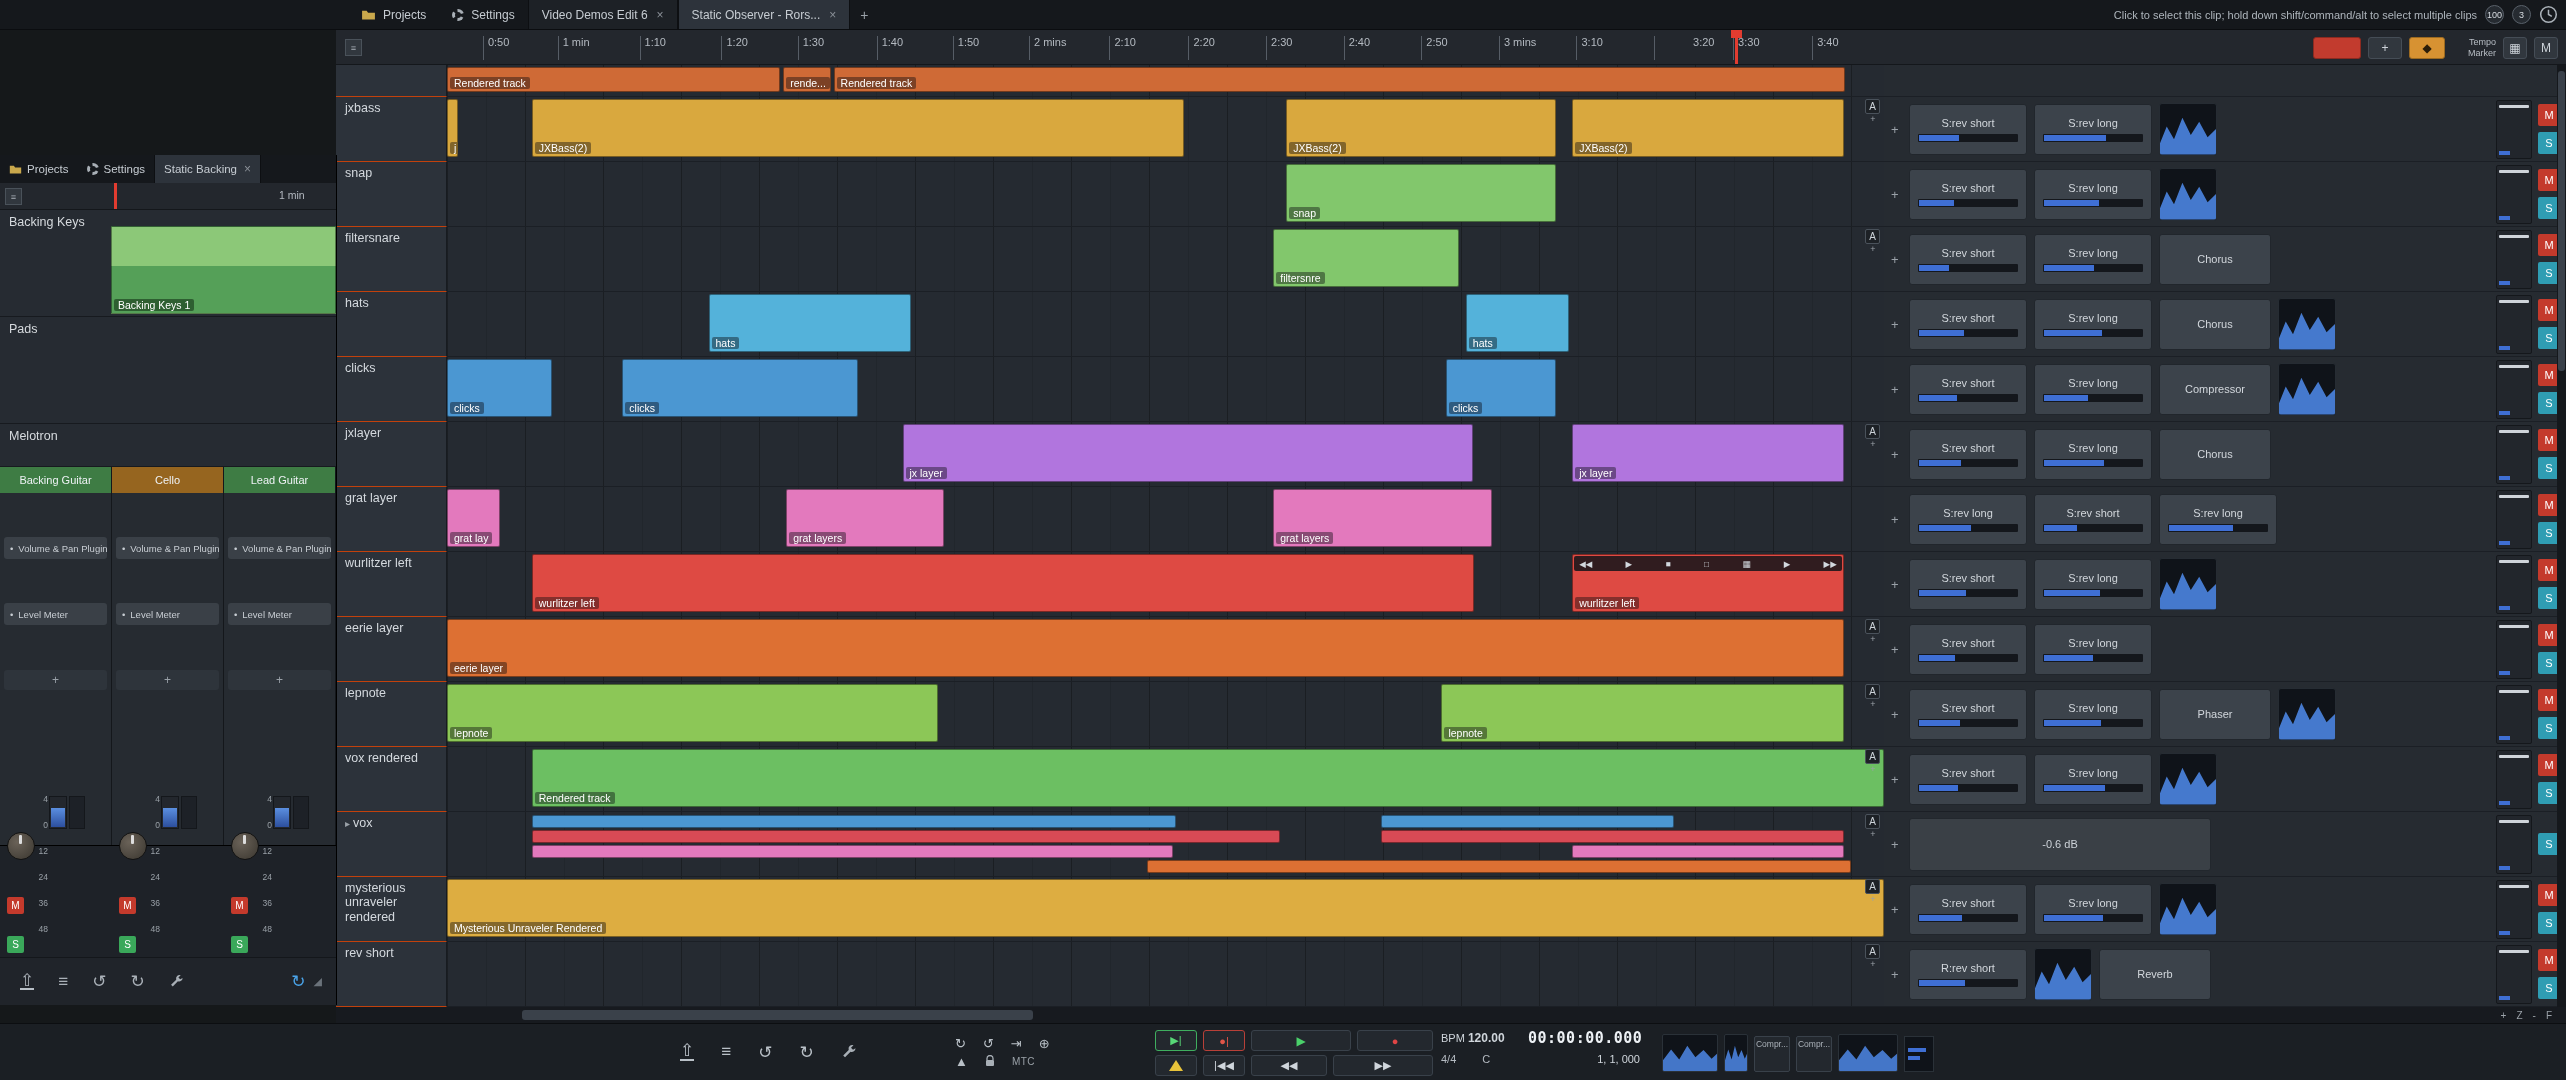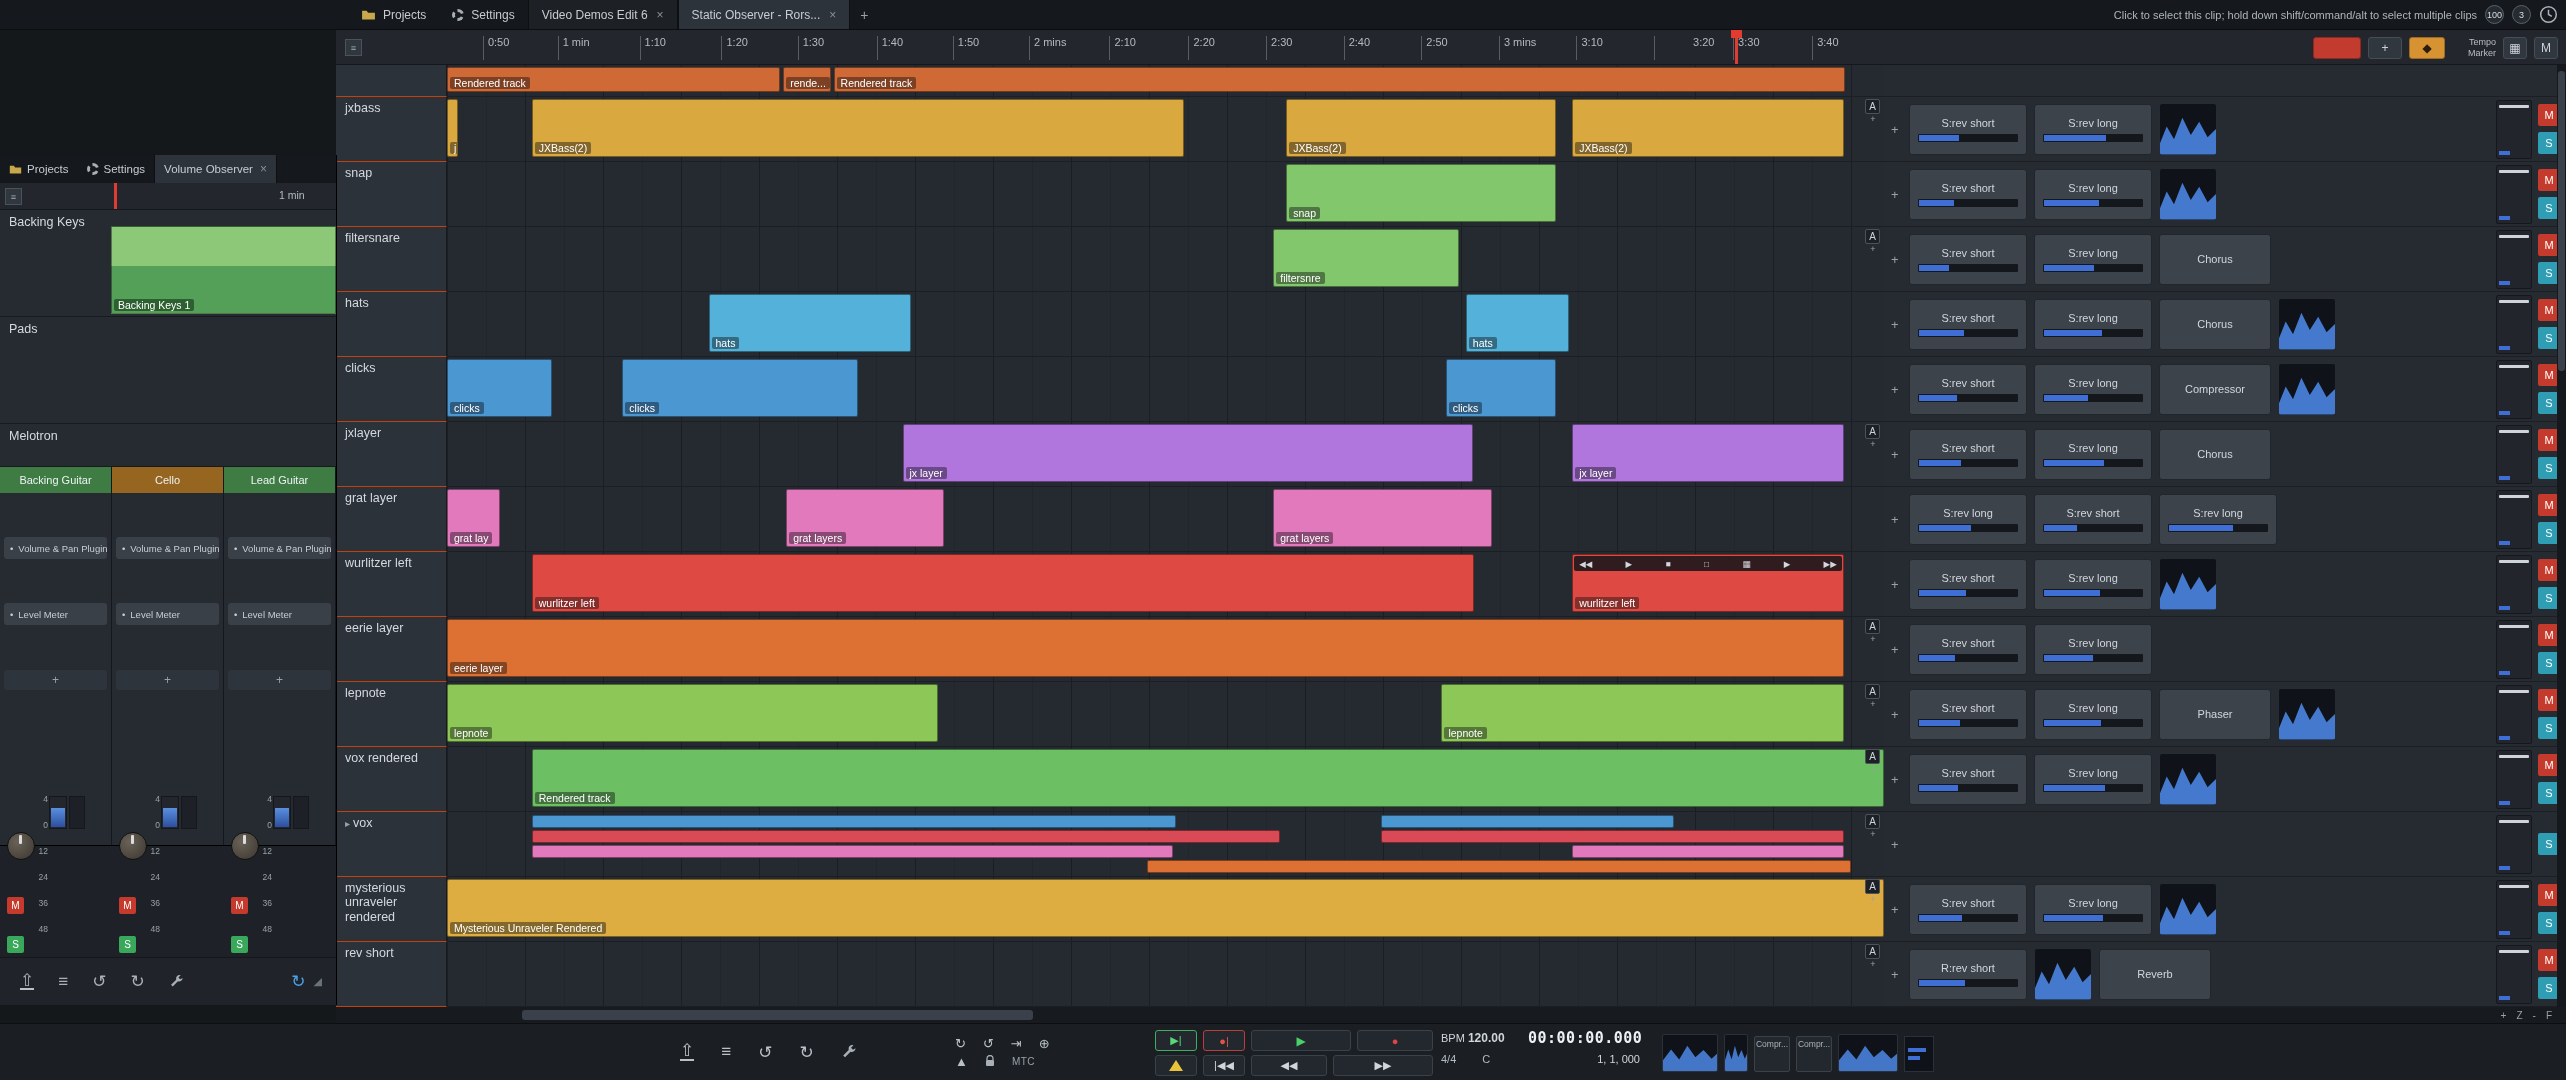--- a/index.html
+++ b/index.html
@@ -715,20 +715,23 @@
           <div class="clip" style="left: 5.9%; width: 44.6%; background: rgb(227, 121, 189); top: 33px; bottom: auto; height: 13px;"></div>
           <div class="clip" style="left: 78.3%; width: 18.9%; background: rgb(227, 121, 189); top: 33px; bottom: auto; height: 13px;"></div>
           <div class="clip" style="left: 48.7%; width: 49%; background: rgb(221, 112, 51); top: 48px; bottom: auto; height: 13px;"></div>
           <div class="abadge-wrap">
             <div class="abadge">A</div>
             <div class="abplus">+</div>
           </div>
         </div>
         <div class="track-rack">
           <span class="rk-plus">+</span>
+          <div class="rk-gain">
+            <span>-0.6 dB</span>
+          </div>
           <div class="rk-spacer"></div>
           <div class="rk-fader"></div>
           <div class="rk-ms">
             <div class="rk-s">S</div>
           </div>
         </div>
       </div>
       <div class="trow">
         <div class="tname"><span>mysterious unraveler rendered</span></div>
         <div class="tlane">
@@ -820,21 +823,21 @@
               <path d="M1 2h5l1.5 2H15v7.5H1z" fill="#c9a84c"></path>
             </svg>
           </span>
         <span>Projects</span>
       </div>
       <div class="menu-item">
         <span class="gear"></span>
         <span>Settings</span>
       </div>
       <div class="tab active">
-        <span>Volume Observer</span>
+        <span>Static Backing</span>
         <span class="tab-close">×</span>
       </div>
     </div>
     <div class="lruler">
       <div class="ruler-opt">≡</div>
       <span class="lr-label">1 min</span>
       <div class="lr-ph"></div>
     </div>
     <div id="lw-tracks">
         <div class="ltrack">

